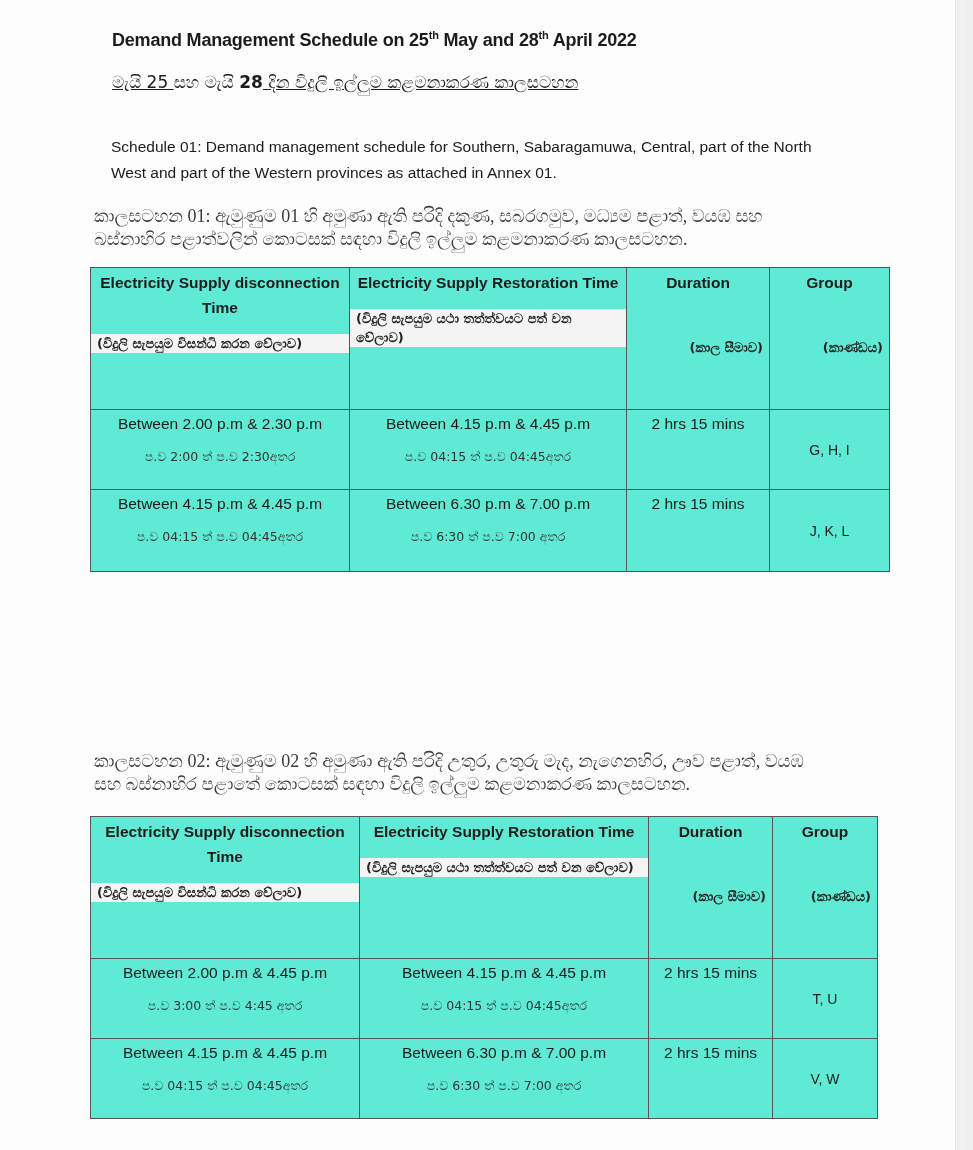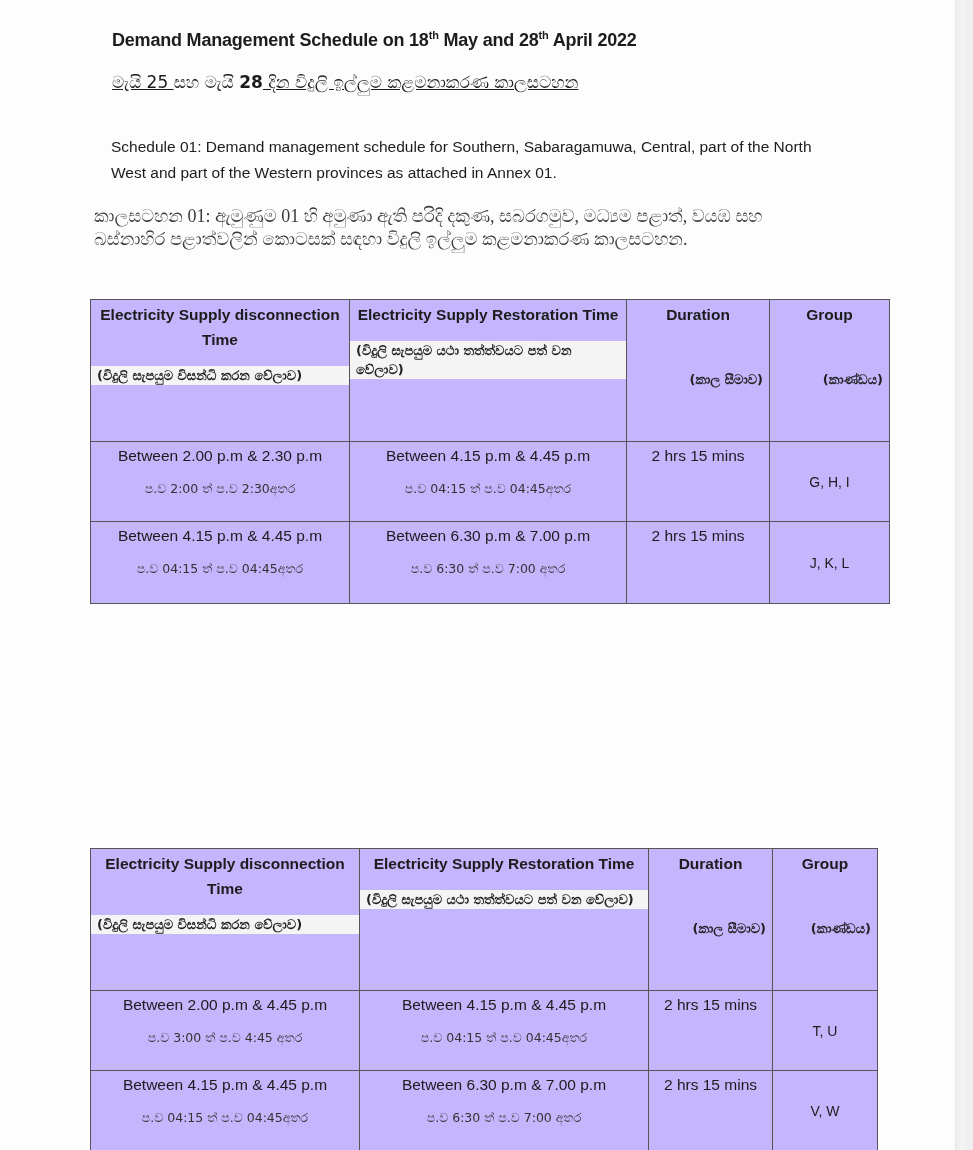--- a/index.html
+++ b/index.html
@@ -15,35 +15,35 @@
 
   .title { position: absolute; left: 112px; top: 29px; font-size: 18px; font-weight: bold; letter-spacing: -0.2px; white-space: nowrap; }
   .title sup { font-size: 11px; }
   .si-title { position: absolute; left: 112px; top: 72px; font-size: 17px; white-space: nowrap; font-family: "DejaVu Sans", sans-serif; }
   .si-title .u { text-decoration: underline; margin-top: 12px; }
   .si-title b { font-weight: bold; }
 
   .para { position: absolute; left: 111px; font-size: 15.5px; line-height: 26px; width: 720px; }
   .para-si { position: absolute; left: 94px; font-size: 18px; line-height: 23px; width: 720px; color: #3a3a3a; font-family: Liberation Serif, serif; }
 
-  table.sched { position: absolute; border-collapse: collapse; table-layout: fixed; background: #c4b5fd; margin-top: 32px; }
+  table.sched { position: absolute; border-collapse: collapse; table-layout: fixed; background: #5eead4; }
   table.sched td, table.sched th { border: 1.5px solid #555; padding: 0; vertical-align: top; }
   .hdr-en { font-weight: bold; font-size: 15.5px; text-align: center; line-height: 25px; padding-top: 2px; }
   .hdr-si { font-size: 13px; line-height: 19px; text-align: left; padding: 0 6px; font-family: "DejaVu Sans", sans-serif; font-weight: bold; color: #222; background: #f4f4f4; }
   .hdr-si.plain { background: transparent; text-align: right; }
   .cell-en { font-size: 15.5px; text-align: center; padding-top: 5px; }
   .cell-si { font-size: 12.5px; text-align: center; padding-top: 16px; font-family: "DejaVu Sans", sans-serif; color: #333; }
   .grp { font-size: 14px; text-align: center; vertical-align: middle !important; }
 </style>
 </head>
 <body>
 
 <div class="page">
 
-  <div class="title"><span>Demand Management Schedule on 18</span><sup>th</sup><span> May and 28</span><sup>th</sup><span> April 2022</span></div>
+  <div class="title"><span>Demand Management Schedule on 25</span><sup>th</sup><span> May and 28</span><sup>th</sup><span> April 2022</span></div>
 
   <div class="si-title"><span class="u">මැයි 25 </span><span>සහ මැයි </span><b>28</b><span class="u"> දින විදුලි ඉල්ලුම කළමනාකරණ කාලසටහන</span></div>
 
   <div class="para" style="top:134px;">Schedule 01: Demand management schedule for Southern, Sabaragamuwa, Central, part of the North West and part of the Western provinces as attached in Annex 01.</div>
   <div class="para-si" style="top:205px;">කාලසටහන 01: ඇමුණුම 01 හි අමුණා ඇති පරිදි දකුණ, සබරගමුව, මධ්‍යම පළාත්, වයඹ සහ බස්නාහිර පළාත්වලින් කොටසක් සඳහා විදුලි ඉල්ලුම කළමනාකරණ කාලසටහන.</div>
 
   <table class="sched" style="left:90px; top:267px; width:799px;">
     <colgroup>
         <col style="width:259px">
         <col style="width:277px">
@@ -93,20 +93,21 @@
             <div class="cell-si">ප.ව 6:30 ත් ප.ව 7:00 අතර</div>
           </td>
       <td>
             <div class="cell-en">2 hrs 15 mins</div>
           </td>
       <td class="grp">J, K, L</td>
     </tr>
   </tbody>
     </table>
 
+  <div class="para-si" style="top:750px;">කාලසටහන 02: ඇමුණුම 02 හි අමුණා ඇති පරිදි උතුර, උතුරු මැද, නැගෙනහිර, ඌව පළාත්, වයඹ සහ බස්නාහිර පළාතේ කොටසක් සඳහා විදුලි ඉල්ලුම කළමනාකරණ කාලසටහන.</div>
 
   <table class="sched" style="left:90px; top:816px; width:787px;">
     <colgroup>
         <col style="width:269px">
         <col style="width:289px">
         <col style="width:124px">
         <col style="width:105px">
       </colgroup>
     <tbody>
         <tr style="height:142px;">

